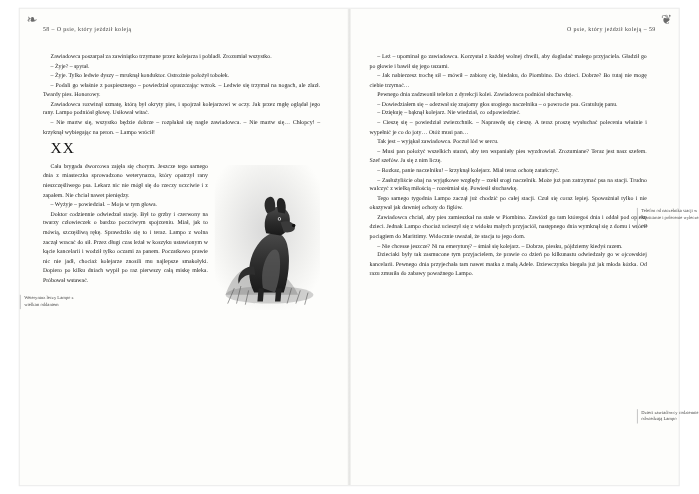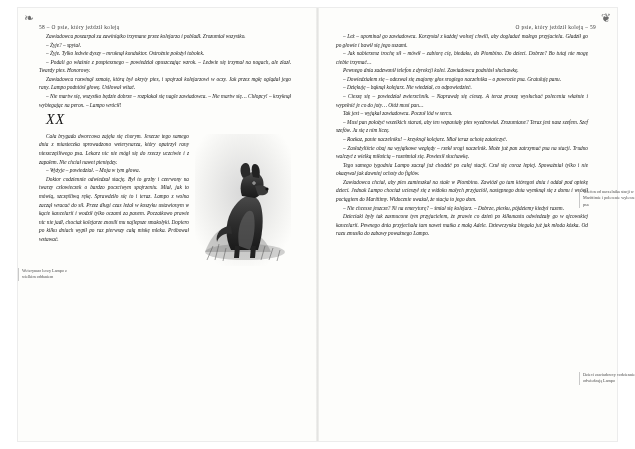--- a/index.html
+++ b/index.html
@@ -53,28 +53,27 @@
     font-size: 5.4px;
     letter-spacing: 0.35px;
     color: #3a3a3a;
     white-space: nowrap;
   }
   .rh-left { left: 39px; top: 24px; }
   .rh-right { right: 39px; top: 24px; text-align: right; }
 
   .col {
     position: absolute;
-    top: 32px;
+    top: 48px;
     width: 252px;
     font-size: 5.3px;
     line-height: 1.62;
     color: #141414;
     text-align: justify;
     hyphens: auto;
-    font-style: italic;
   }
   .col.left { left: 39px; }
   .col.right { left: 336px; }
 
   .col p {
     margin: 0;
     text-indent: 7px;
   }
 
   .chapnum {

